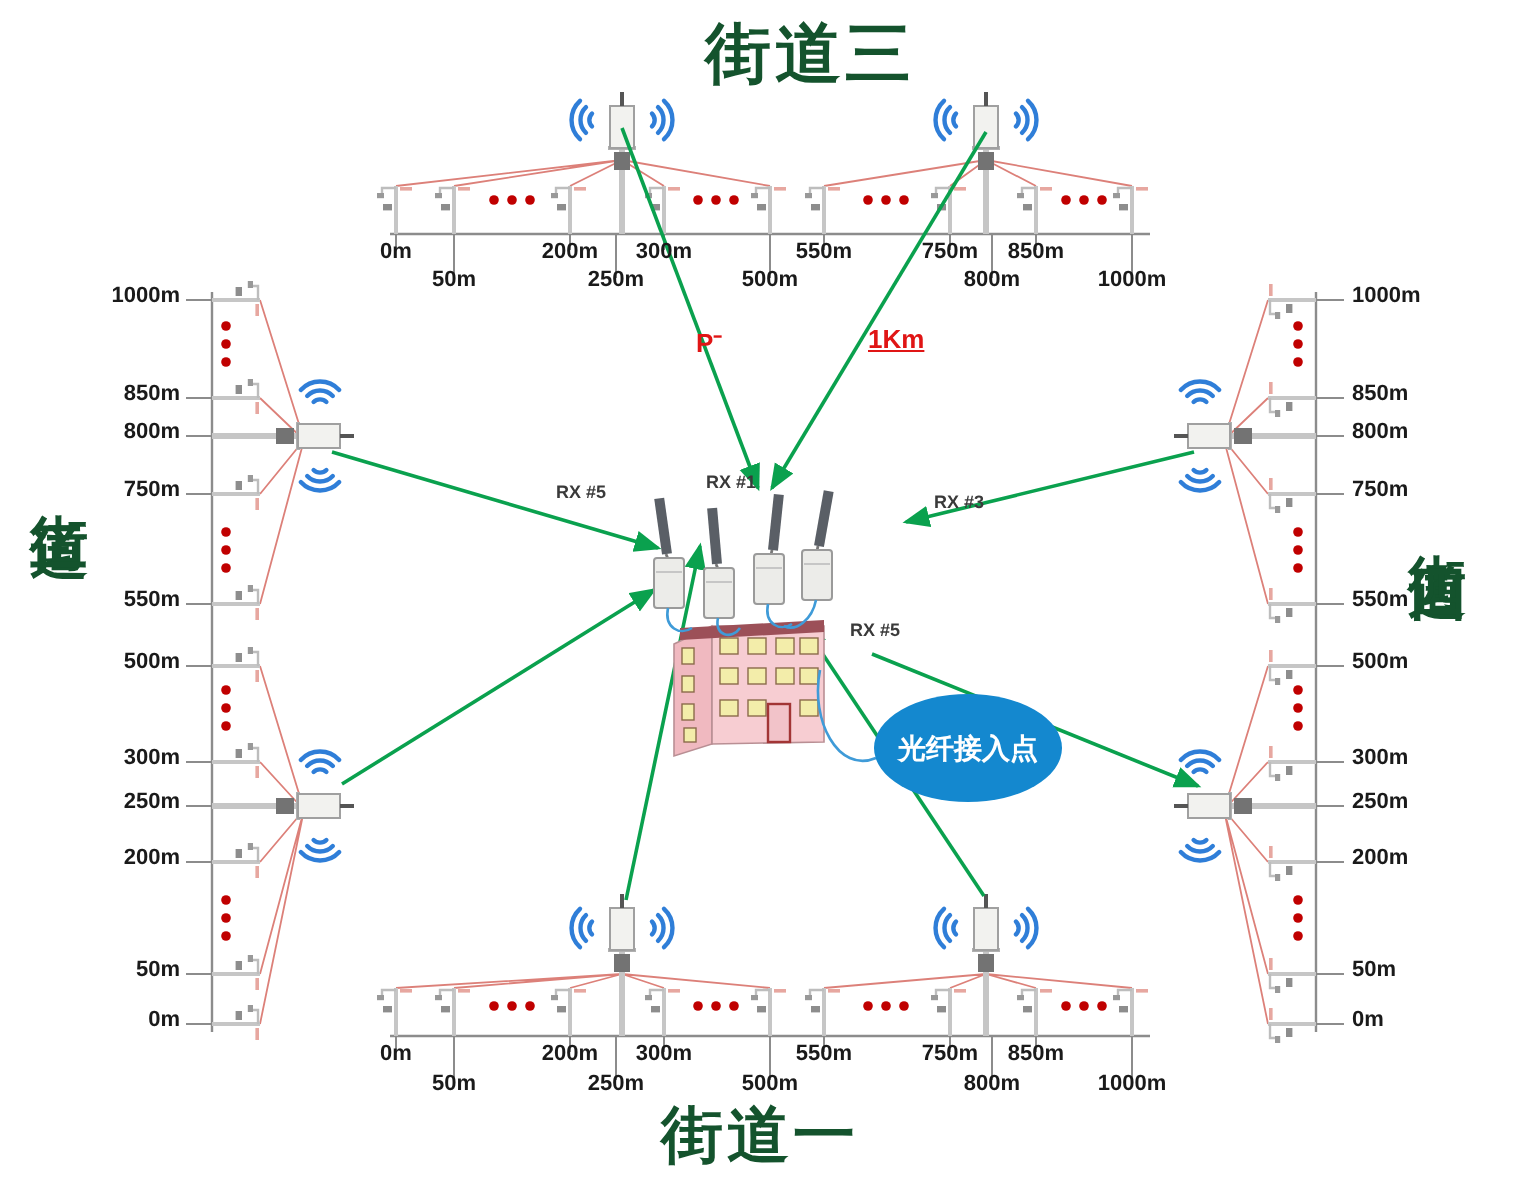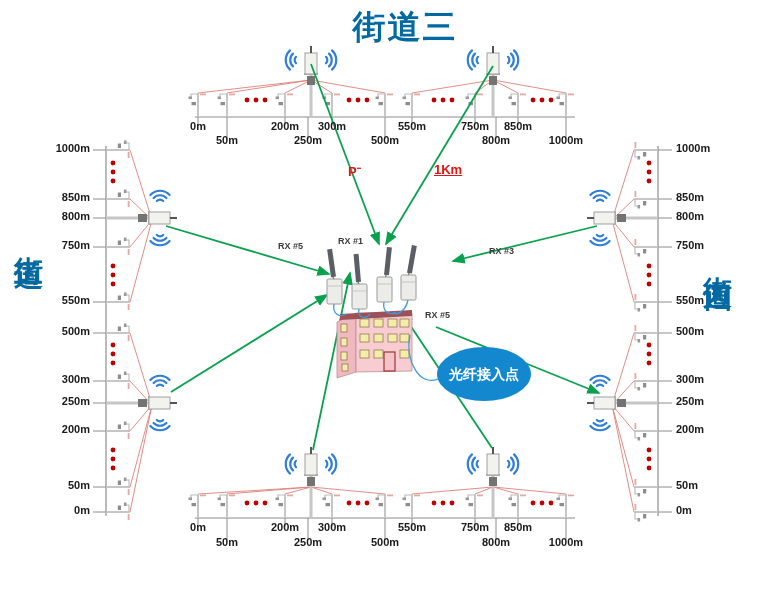--- a/index.html
+++ b/index.html
@@ -3,21 +3,21 @@
 <meta charset="utf-8">
 <style>
   html,body{margin:0;padding:0;background:#ffffff;}
   #stage{position:relative;width:760px;height:601px;background:#ffffff;overflow:hidden;
          font-family:"Liberation Sans",sans-serif;}
   #stage svg{position:absolute;left:0;top:0;}
   .lbl{position:absolute;font-weight:bold;color:#1a1a1a;font-size:11px;line-height:1;}
   .tick{width:44px;text-align:center;}
   .vtickL{width:52px;text-align:right;}
   .vtickR{width:52px;text-align:left;}
-  .title{position:absolute;color:#0369a1;font-weight:bold;letter-spacing:2px;}
+  .title{position:absolute;color:#14532d;font-weight:bold;letter-spacing:2px;}
   .title-h{font-size:33px;width:140px;text-align:center;line-height:1;}
   .title-v{font-size:29px;writing-mode:vertical-rl;text-orientation:upright;line-height:1;letter-spacing:4px;}
   .rxlbl{position:absolute;font-size:9px;color:#3a3a3a;font-weight:bold;width:40px;}
   .redlbl{position:absolute;font-size:13px;color:#e01515;font-weight:bold;}
   .fiberlbl{position:absolute;left:437px;top:366px;width:94px;text-align:center;
             color:#ffffff;font-weight:bold;font-size:14px;}
 </style>
 </head>
 <body>
 
@@ -225,20 +225,21 @@
     <path d="M359,309 C357,318 366,320 370,314"></path>
     <path d="M384,302 C382,312 390,316 396,312"></path>
     <path d="M408,300 C406,310 398,316 392,313"></path>
     <path d="M438,379 C419,387 405,360 410,335"></path>
   </g>
 
   <ellipse cx="484" cy="374" rx="47" ry="27" fill="#1488cf"></ellipse>
 </svg>
 
   <div class="title title-h" style="left:335px;top:10px;">街道三</div>
+  <div class="title title-h" style="left:310px;top:552px;font-size:31px;">街道一</div>
   <div class="title title-v" style="left:14px;top:234px;">街道二</div>
   <div class="title title-v" style="left:703px;top:254px;">街道四</div>
 
   <div class="lbl tick" style="left:176px;top:121px;">0m</div>
   <div class="lbl tick" style="left:205px;top:135px;">50m</div>
   <div class="lbl tick" style="left:263px;top:121px;">200m</div>
   <div class="lbl tick" style="left:286px;top:135px;">250m</div>
   <div class="lbl tick" style="left:310px;top:121px;">300m</div>
   <div class="lbl tick" style="left:363px;top:135px;">500m</div>
   <div class="lbl tick" style="left:390px;top:121px;">550m</div>
@@ -280,19 +281,19 @@
   <div class="lbl vtickR" style="left:676px;top:374px;">300m</div>
   <div class="lbl vtickR" style="left:676px;top:396px;">250m</div>
   <div class="lbl vtickR" style="left:676px;top:424px;">200m</div>
   <div class="lbl vtickR" style="left:676px;top:480px;">50m</div>
   <div class="lbl vtickR" style="left:676px;top:505px;">0m</div>
 
   <div class="redlbl" style="left:348px;top:162px;">P⁻</div>
   <div class="redlbl" style="left:434px;top:162px;text-decoration:underline;">1Km</div>
 
   <div class="rxlbl" style="left:278px;top:241px;">RX #5</div>
-  <div class="rxlbl" style="left:338px;top:236px;">RX #1</div>
-  <div class="rxlbl" style="left:443px;top:246px;padding-left:46px;">RX #3</div>
+  <div class="rxlbl" style="left:338px;top:236px;text-align:right;">RX #1</div>
+  <div class="rxlbl" style="left:421px;top:246px;padding-left:46px;">RX #3</div>
   <div class="rxlbl" style="left:425px;top:310px;">RX #5</div>
 
   <div class="fiberlbl">光纤接入点</div>
 
 </div>
 
 </body></html>

